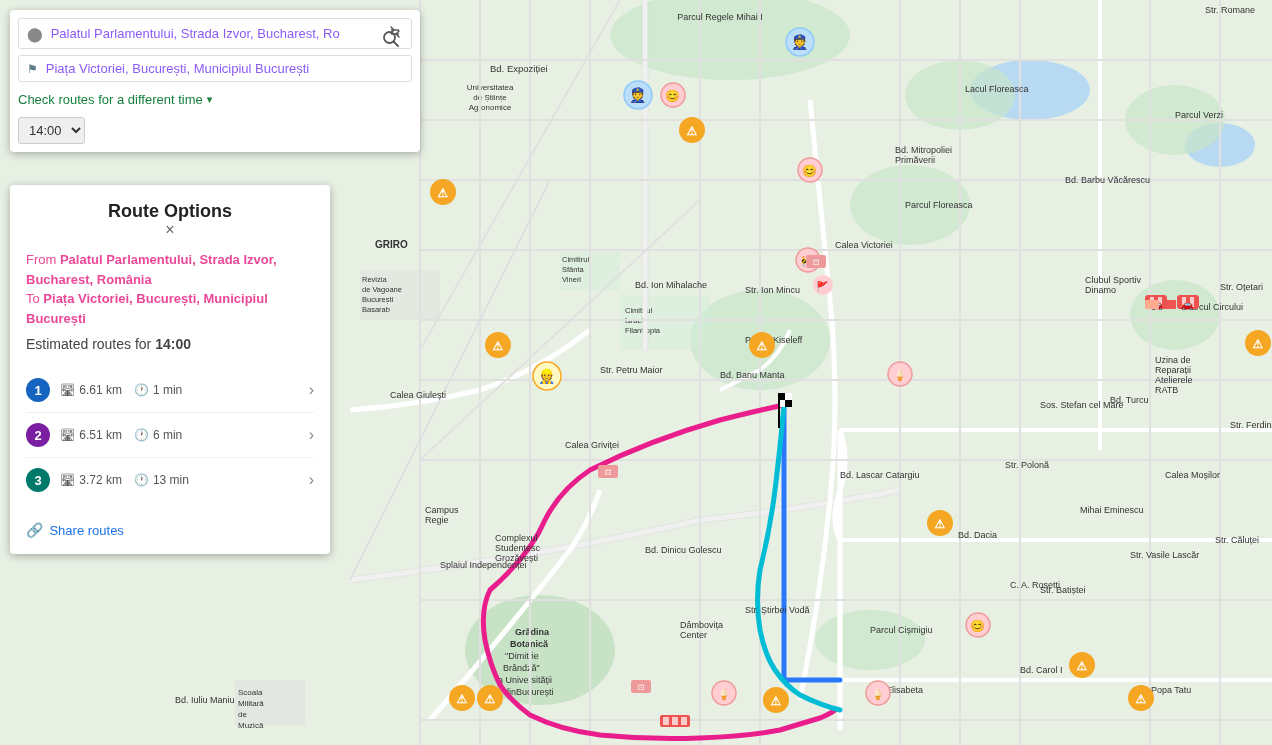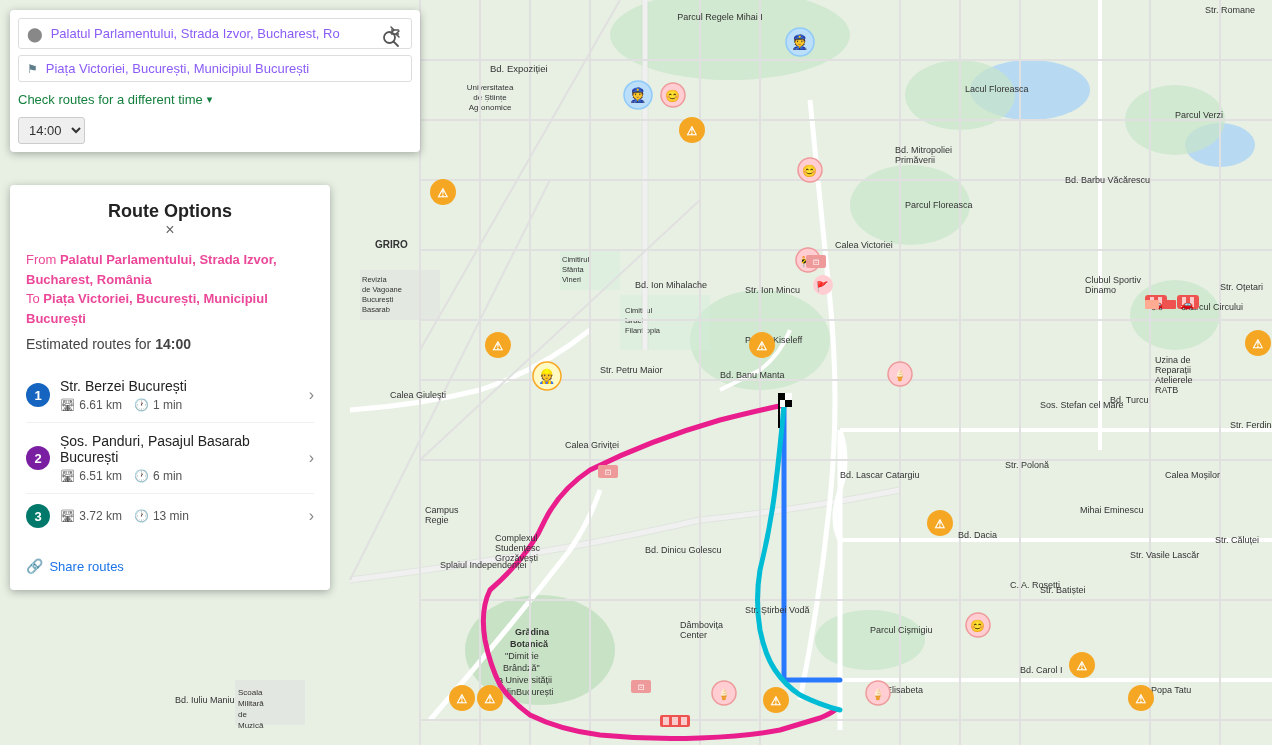--- a/index.html
+++ b/index.html
@@ -553,39 +553,37 @@
     <span>To </span><strong>Piața Victoriei, București, Municipiul București</strong>
   </div>
 
   <div class="estimated-time">
     <span>Estimated routes for</span> <strong>14:00</strong>
   </div>
 
   <div class="route-item">
     <div class="route-number blue">1</div>
     <div class="route-info">
-      <div class="route-name">Str. Berzei București</div>
       <div class="route-details">
         <span class="route-detail-item">
           <span>🛣</span>
           <span>6.61 km</span>
         </span>
         <span class="route-detail-item">
           <span>🕐</span>
           <span>1 min</span>
         </span>
       </div>
     </div>
     <span class="route-chevron">›</span>
   </div>
 
   <div class="route-item">
     <div class="route-number purple">2</div>
     <div class="route-info">
-      <div class="route-name">Șos. Panduri, Pasajul Basarab București</div>
       <div class="route-details">
         <span class="route-detail-item">
           <span>🛣</span>
           <span>6.51 km</span>
         </span>
         <span class="route-detail-item">
           <span>🕐</span>
           <span>6 min</span>
         </span>
       </div>

